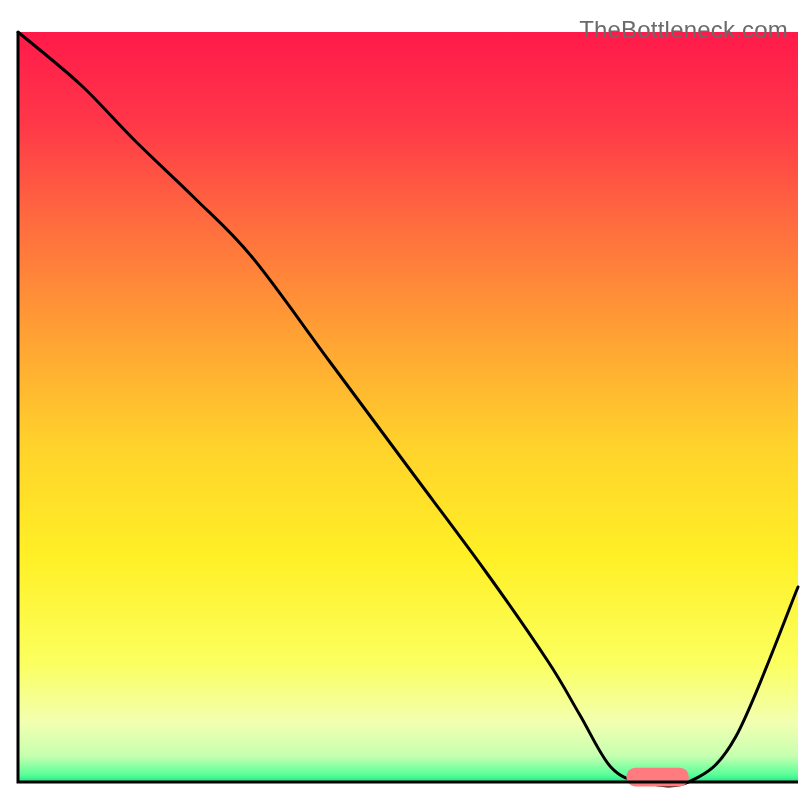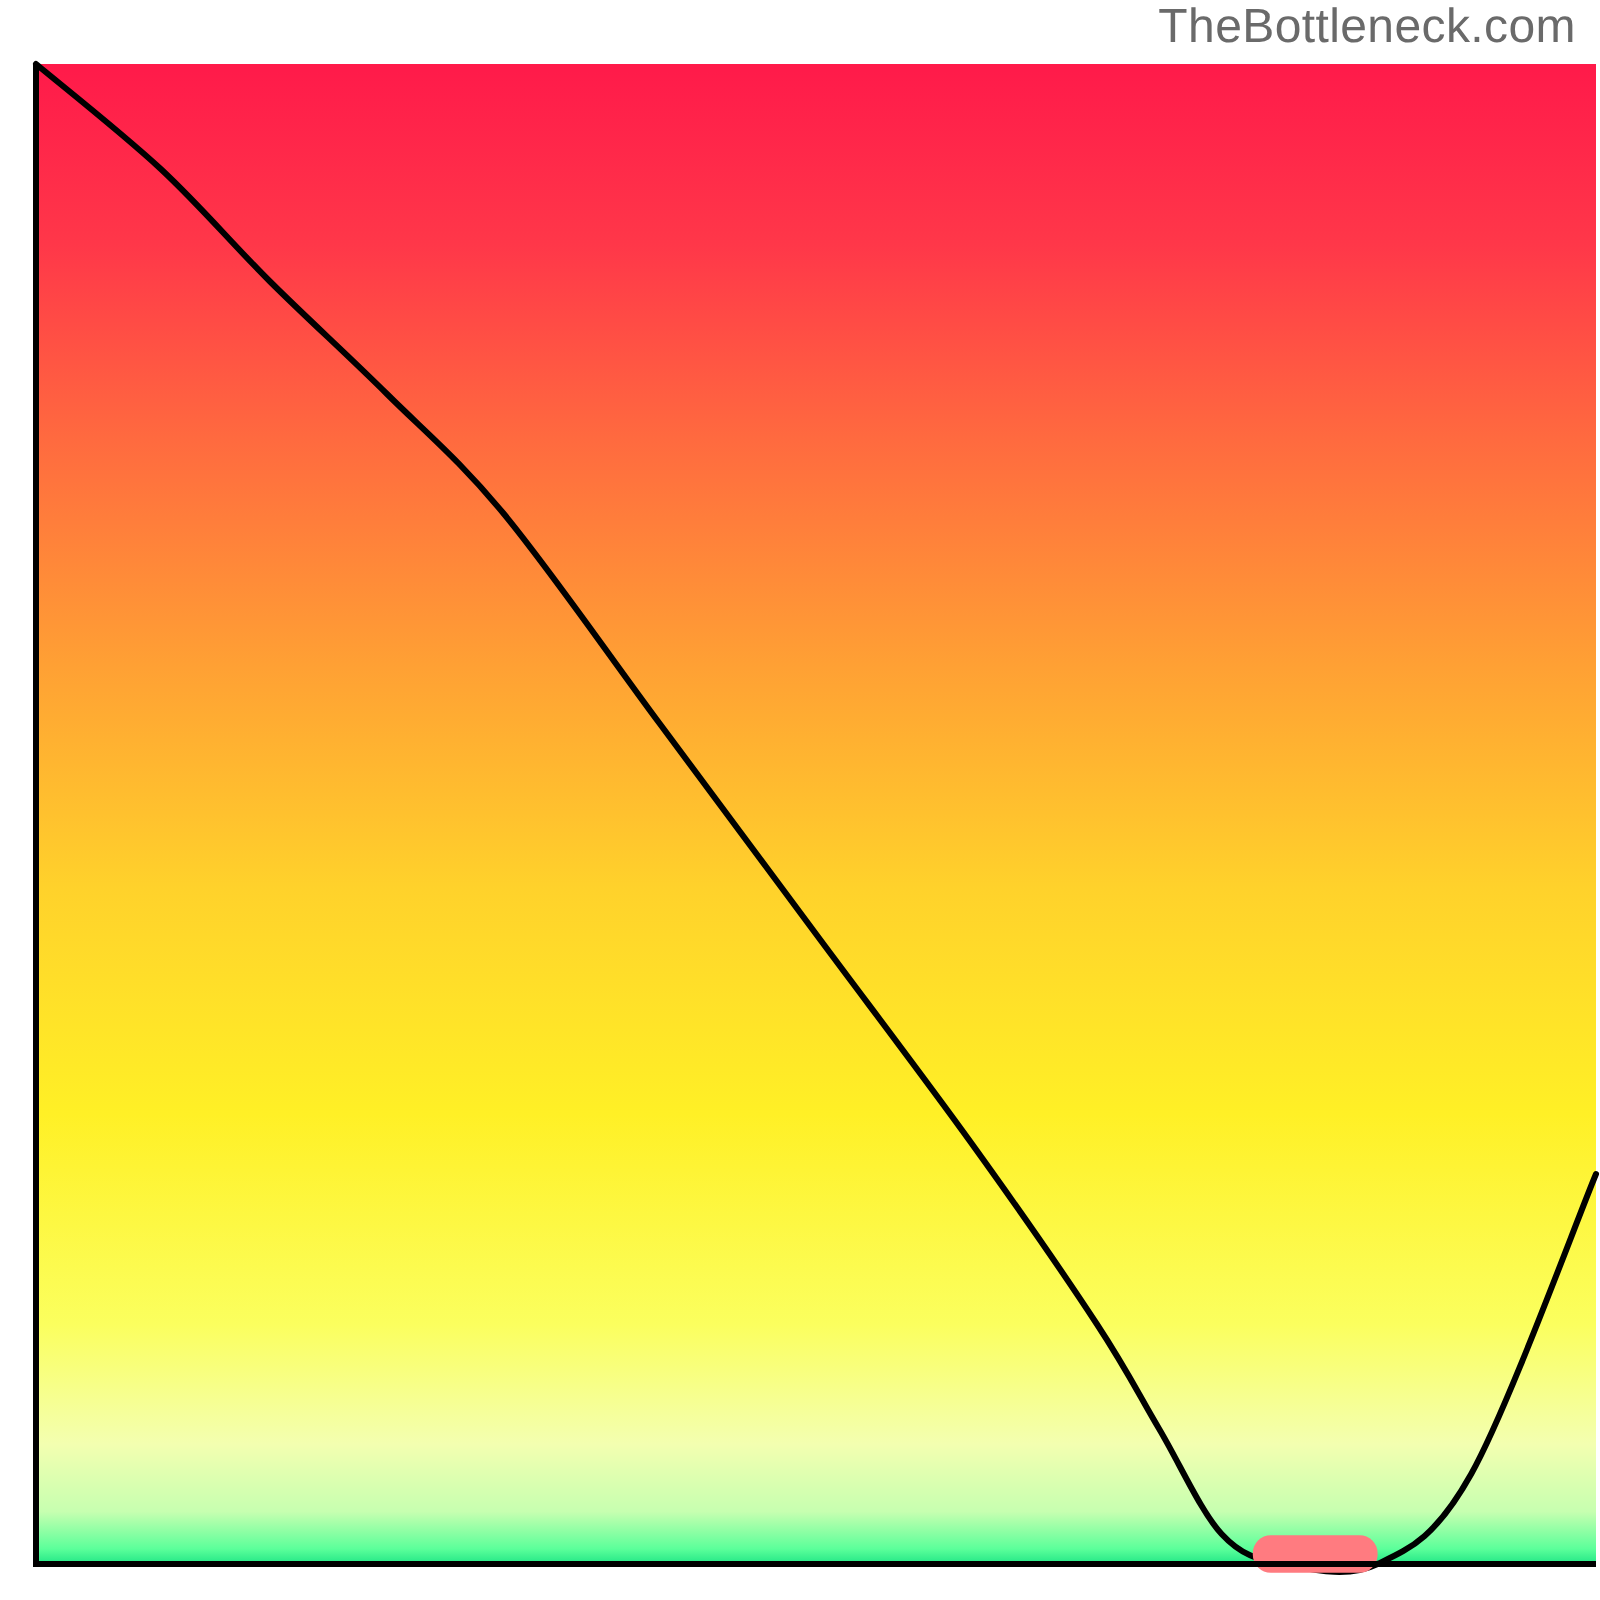--- a/index.html
+++ b/index.html
@@ -11,21 +11,21 @@
     background: #ffffff;
     font-family: Arial, Helvetica, sans-serif;
   }
   .wrap {
     position: relative;
     width: 800px;
     height: 800px;
   }
   .watermark {
     position: absolute;
-    top: 0;
+    top: 16px;
     right: 12px;
     color: #6a6a6a;
     font-size: 24px;
     font-weight: 500;
     letter-spacing: 0.2px;
     z-index: 10;
   }
   svg {
     display: block;
   }

